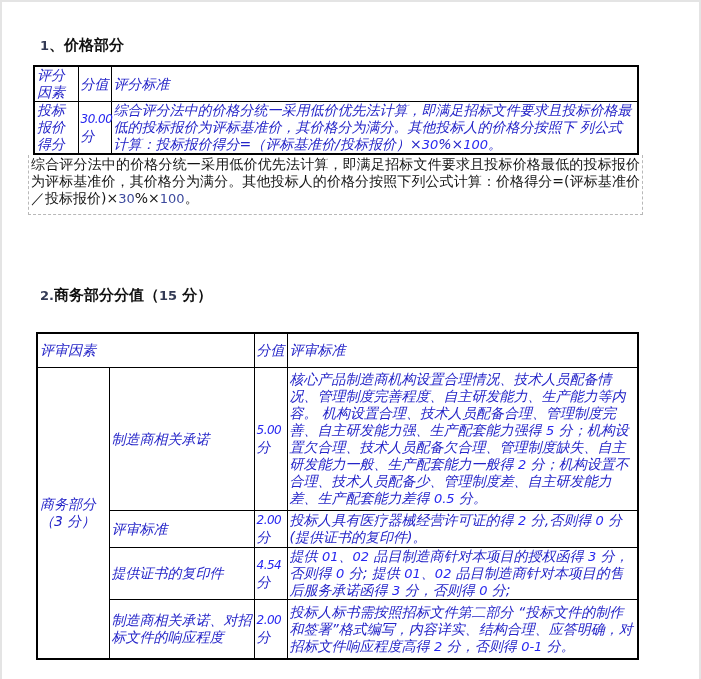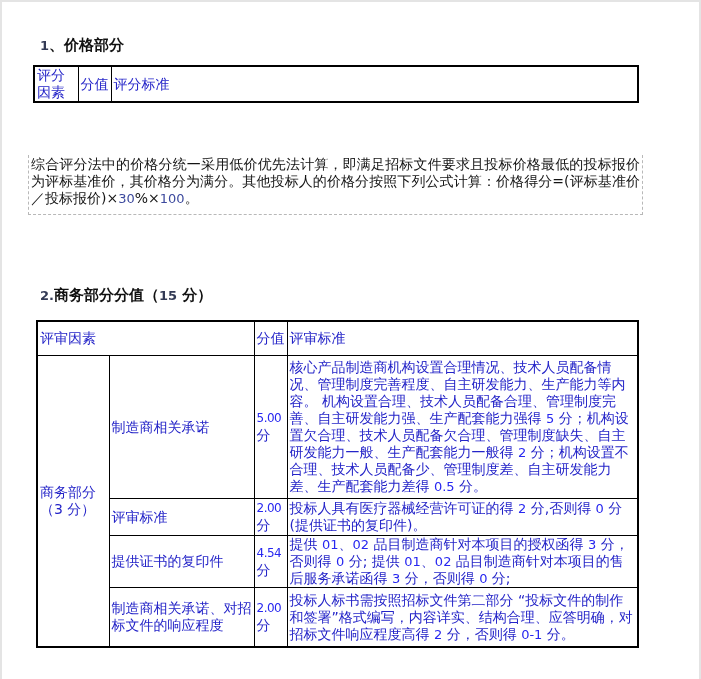--- a/index.html
+++ b/index.html
@@ -28,23 +28,23 @@
     border-collapse:collapse;table-layout:fixed;
     font-size:14px;line-height:17px;
     color:var(--table-text,#2424c8);
   }
   table.grid th,table.grid td{
     border:1px solid var(--border,#000);
     padding:0 2px;
     font-weight:normal;text-align:left;vertical-align:middle;
     word-break:break-word;overflow-wrap:break-word;
   }
-  table.grid{border:2px solid var(--border,#000);}
+  table.grid{border:2px solid var(--border,#000);font-style:italic;}
   #table1{left:33px;top:65px;width:604px;}
-  #table2{left:36px;top:320px;width:601px;}
+  #table2{left:36px;top:332px;width:601px;}
 
   td.criteria{vertical-align:top;text-align:justify;}
   td.factor{text-align:justify;}
   td.group{text-align:justify;vertical-align:middle;}
   th.wraphead{text-align:justify;}
   td.score{vertical-align:middle;overflow:visible;}
   .score-val{display:block;font-family:"DejaVu Sans",sans-serif;font-size:12px;letter-spacing:-0.5px;white-space:nowrap;color:var(--table-num,#2727f0);}
   .score-unit{display:block;}
   .num{font-family:"DejaVu Sans",sans-serif;font-size:13px;color:var(--table-num,#2727f0);white-space:nowrap;}
 
@@ -70,20 +70,28 @@
   <colgroup>
       <col style="width:44px">
       <col style="width:33px">
       <col style="width:527px">
     </colgroup>
   <tbody>
       <tr>
     <th class="wraphead" style="height:33px">评分因素</th>
     <th>分值</th>
     <th>评分标准</th>
+  </tr>
+  <tr>
+    <td class="factor" style="height:49px">投标报价得分</td>
+    <td class="score">
+      <span class="score-val">30.00</span>
+      <span class="score-unit">分</span>
+    </td>
+    <td class="criteria">综合评分法中的价格分统一采用低价优先法计算，即满足招标文件要求且投标价格最低的投标报价为评标基准价，其价格分为满分。其他投标人的价格分按照下 列公式计算：投标报价得分=（评标基准价/投标报价）×<span class="num">30</span>%×<span class="num">100</span>。</td>
   </tr>
 </tbody>
   </table>
 
 <div id="note">综合评分法中的价格分统一采用低价优先法计算，即满足招标文件要求且投标价格最低的投标报价为评标基准价，其价格分为满分。其他投标人的价格分按照下列公式计算：价格得分=(评标基准价／投标报价)×<span class="num">30</span>%×<span class="num">100</span>。</div>
 
 <h2 id="title2" class="sec-title"><span class="num">2.</span>商务部分分值（<span class="num">15</span> 分）</h2>
 
 <table id="table2" class="grid">
   <colgroup>

